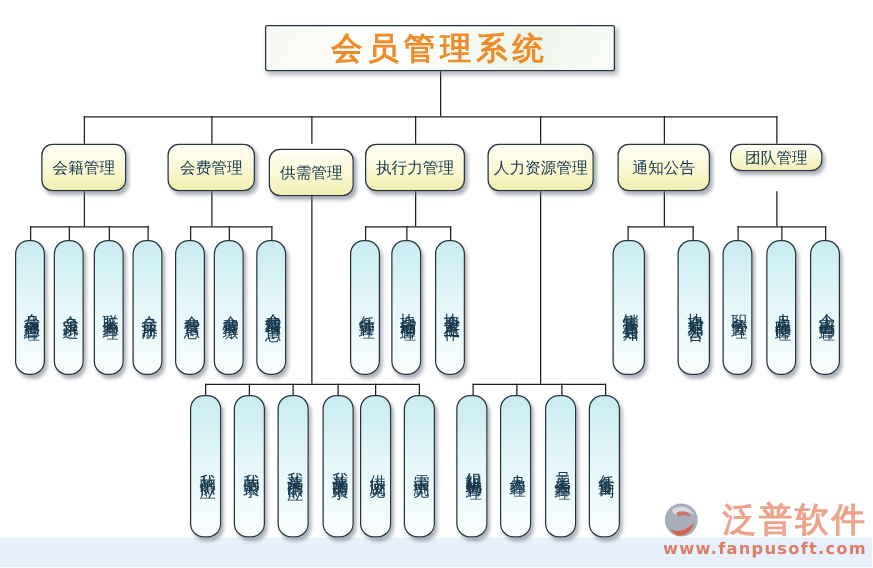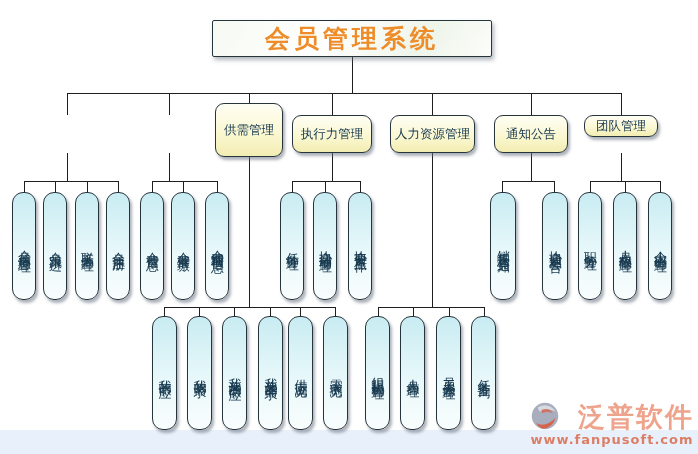--- a/index.html
+++ b/index.html
@@ -84,21 +84,23 @@
 
   <div class="ln lv" style="left:432px;top:153px;height:154px;"></div>
   <div class="ln lh" style="left:378px;top:307px;width:107px;"></div>
   <div class="ln lv" style="left:378px;top:307px;height:9px;"></div>
   <div class="ln lv" style="left:413px;top:307px;height:9px;"></div>
   <div class="ln lv" style="left:449px;top:307px;height:9px;"></div>
   <div class="ln lv" style="left:484px;top:307px;height:9px;"></div>
 
   <div class="node title-box" style="left:212px;top:20px;width:280px;height:37px;">会员管理系统</div>
 
-  <div class="node lvl2" style="left:215px;top:103px;width:68px;height:54px;">供需管理</div>
+  <div class="node lvl2" style="left:33px;top:115px;width:68px;height:38px;">会籍管理</div>
+  <div class="node lvl2" style="left:134px;top:115px;width:70px;height:38px;">会费管理</div>
+  <div class="node lvl2" style="left:215px;top:119px;width:68px;height:38px;">供需管理</div>
   <div class="node lvl2" style="left:292px;top:115px;width:80px;height:38px;">执行力管理</div>
   <div class="node lvl2" style="left:390px;top:115px;width:85px;height:38px;">人力资源管理</div>
   <div class="node lvl2" style="left:494px;top:115px;width:74px;height:38px;">通知公告</div>
   <div class="node lvl2" style="left:584px;top:115px;width:74px;height:22px;">团队管理</div>
 
   <div class="node pill" style="left:12px;top:192px;width:24px;height:108px;">会员信息管理</div>
   <div class="node pill" style="left:43px;top:192px;width:24px;height:108px;">会员跟进</div>
   <div class="node pill" style="left:75px;top:192px;width:24px;height:108px;">联系人管理</div>
   <div class="node pill" style="left:106px;top:192px;width:24px;height:108px;">会员注册</div>
 

